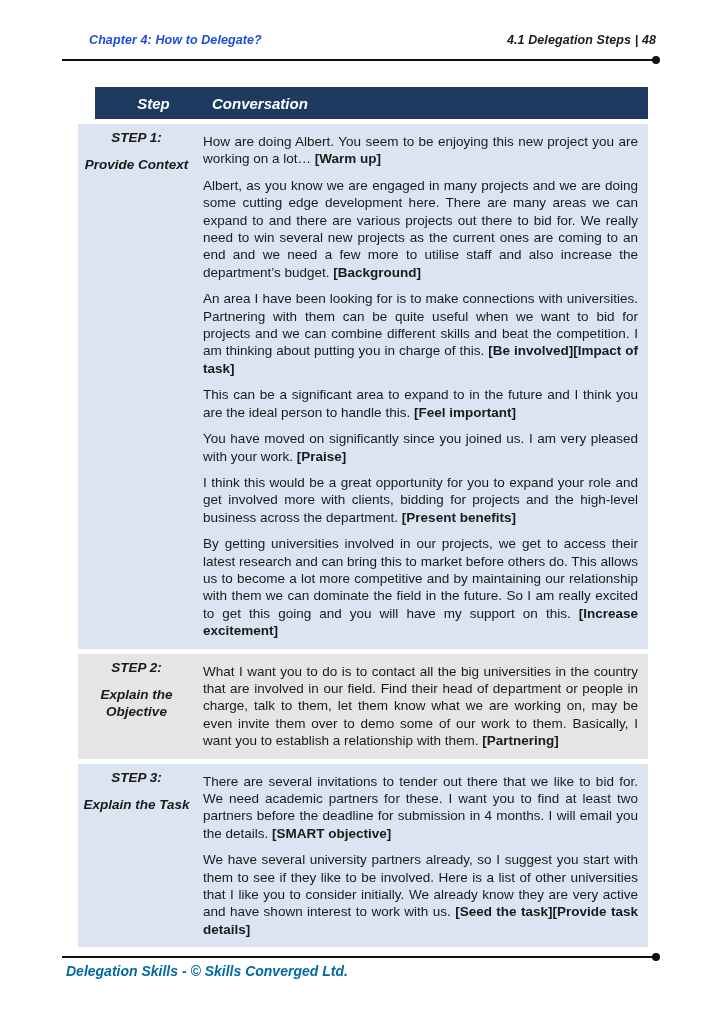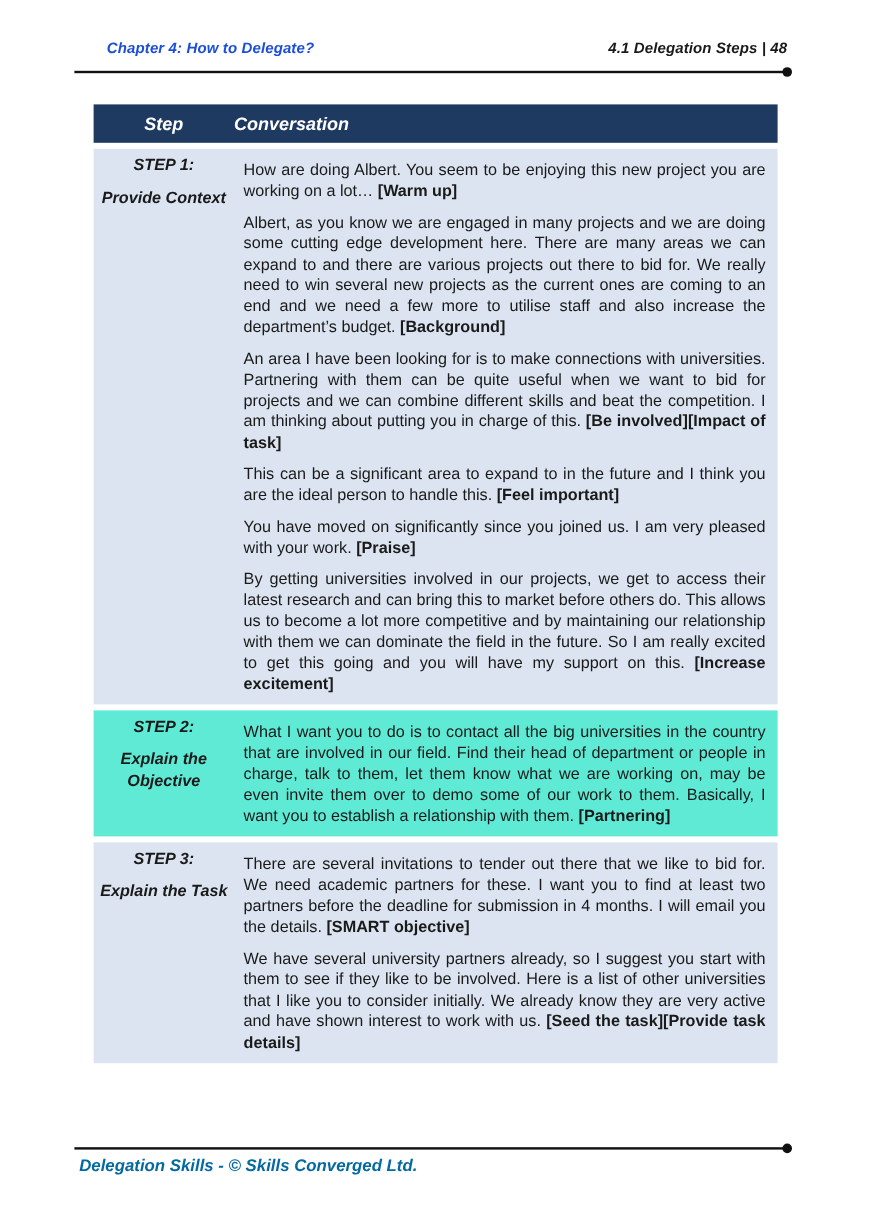--- a/index.html
+++ b/index.html
@@ -40,28 +40,28 @@
   }
 
   
   .steps-table{
     position:absolute;left:78px;top:87px;width:570px;
     display:flex;flex-direction:column;gap:5px;
   }
   .t-head{
     display:flex;background:#1F3A61;color:#ffffff;
     height:32px;align-items:center;
-    font-size:15px;font-weight:bold;font-style:italic;
+    font-size:15px;font-weight:bold;font-style:italic;margin-left:17px;
   }
   .t-head .hc-step{width:117px;text-align:center;}
   .t-head .hc-conv{flex:1;text-align:left;}
 
   .t-row{display:flex;}
   .row-blue{background:#DBE4F0;}
-  .row-pale{background:#5eead4;}
+  .row-pale{background:#e5e5e5;}
 
   .cell-step{
     width:117px;flex:0 0 117px;
     display:flex;flex-direction:column;align-items:center;
     text-align:center;
     font-weight:bold;font-style:italic;font-size:13.5px;
     padding:6px 4px;box-sizing:border-box;
   }
   .step-subtitle{margin-top:11px;line-height:1.3;}
 
@@ -97,20 +97,21 @@
         <div class="cell-step">
           <div class="step-title">STEP 1:</div>
           <div class="step-subtitle">Provide Context</div>
         </div>
         <div class="cell-conv">
           <p>How are doing Albert. You seem to be enjoying this new project you are working on a lot… <b>[Warm up]</b></p>
           <p>Albert, as you know we are engaged in many projects and we are doing some cutting edge development here. There are many areas we can expand to and there are various projects out there to bid for. We really need to win several new projects as the current ones are coming to an end and we need a few more to utilise staff and also increase the department’s budget. <b>[Background]</b></p>
           <p>An area I have been looking for is to make connections with universities. Partnering with them can be quite useful when we want to bid for projects and we can combine different skills and beat the competition. I am thinking about putting you in charge of this. <b>[Be involved][Impact of task]</b></p>
           <p>This can be a significant area to expand to in the future and I think you are the ideal person to handle this. <b>[Feel important]</b></p>
           <p>You have moved on significantly since you joined us. I am very pleased with your work. <b>[Praise]</b></p>
+          <p>I think this would be a great opportunity for you to expand your role and get involved more with clients, bidding for projects and the high-level business across the department. <b>[Present benefits]</b></p>
           <p>By getting universities involved in our projects, we get to access their latest research and can bring this to market before others do. This allows us to become a lot more competitive and by maintaining our relationship with them we can dominate the field in the future. So I am really excited to get this going and you will have my support on this. <b>[Increase excitement]</b></p>
         </div>
       </div>
       <div class="t-row row-pale">
         <div class="cell-step">
           <div class="step-title">STEP 2:</div>
           <div class="step-subtitle">Explain the Objective</div>
         </div>
         <div class="cell-conv">
           <p>What I want you to do is to contact all the big universities in the country that are involved in our field. Find their head of department or people in charge, talk to them, let them know what we are working on, may be even invite them over to demo some of our work to them. Basically, I want you to establish a relationship with them. <b>[Partnering]</b></p>

